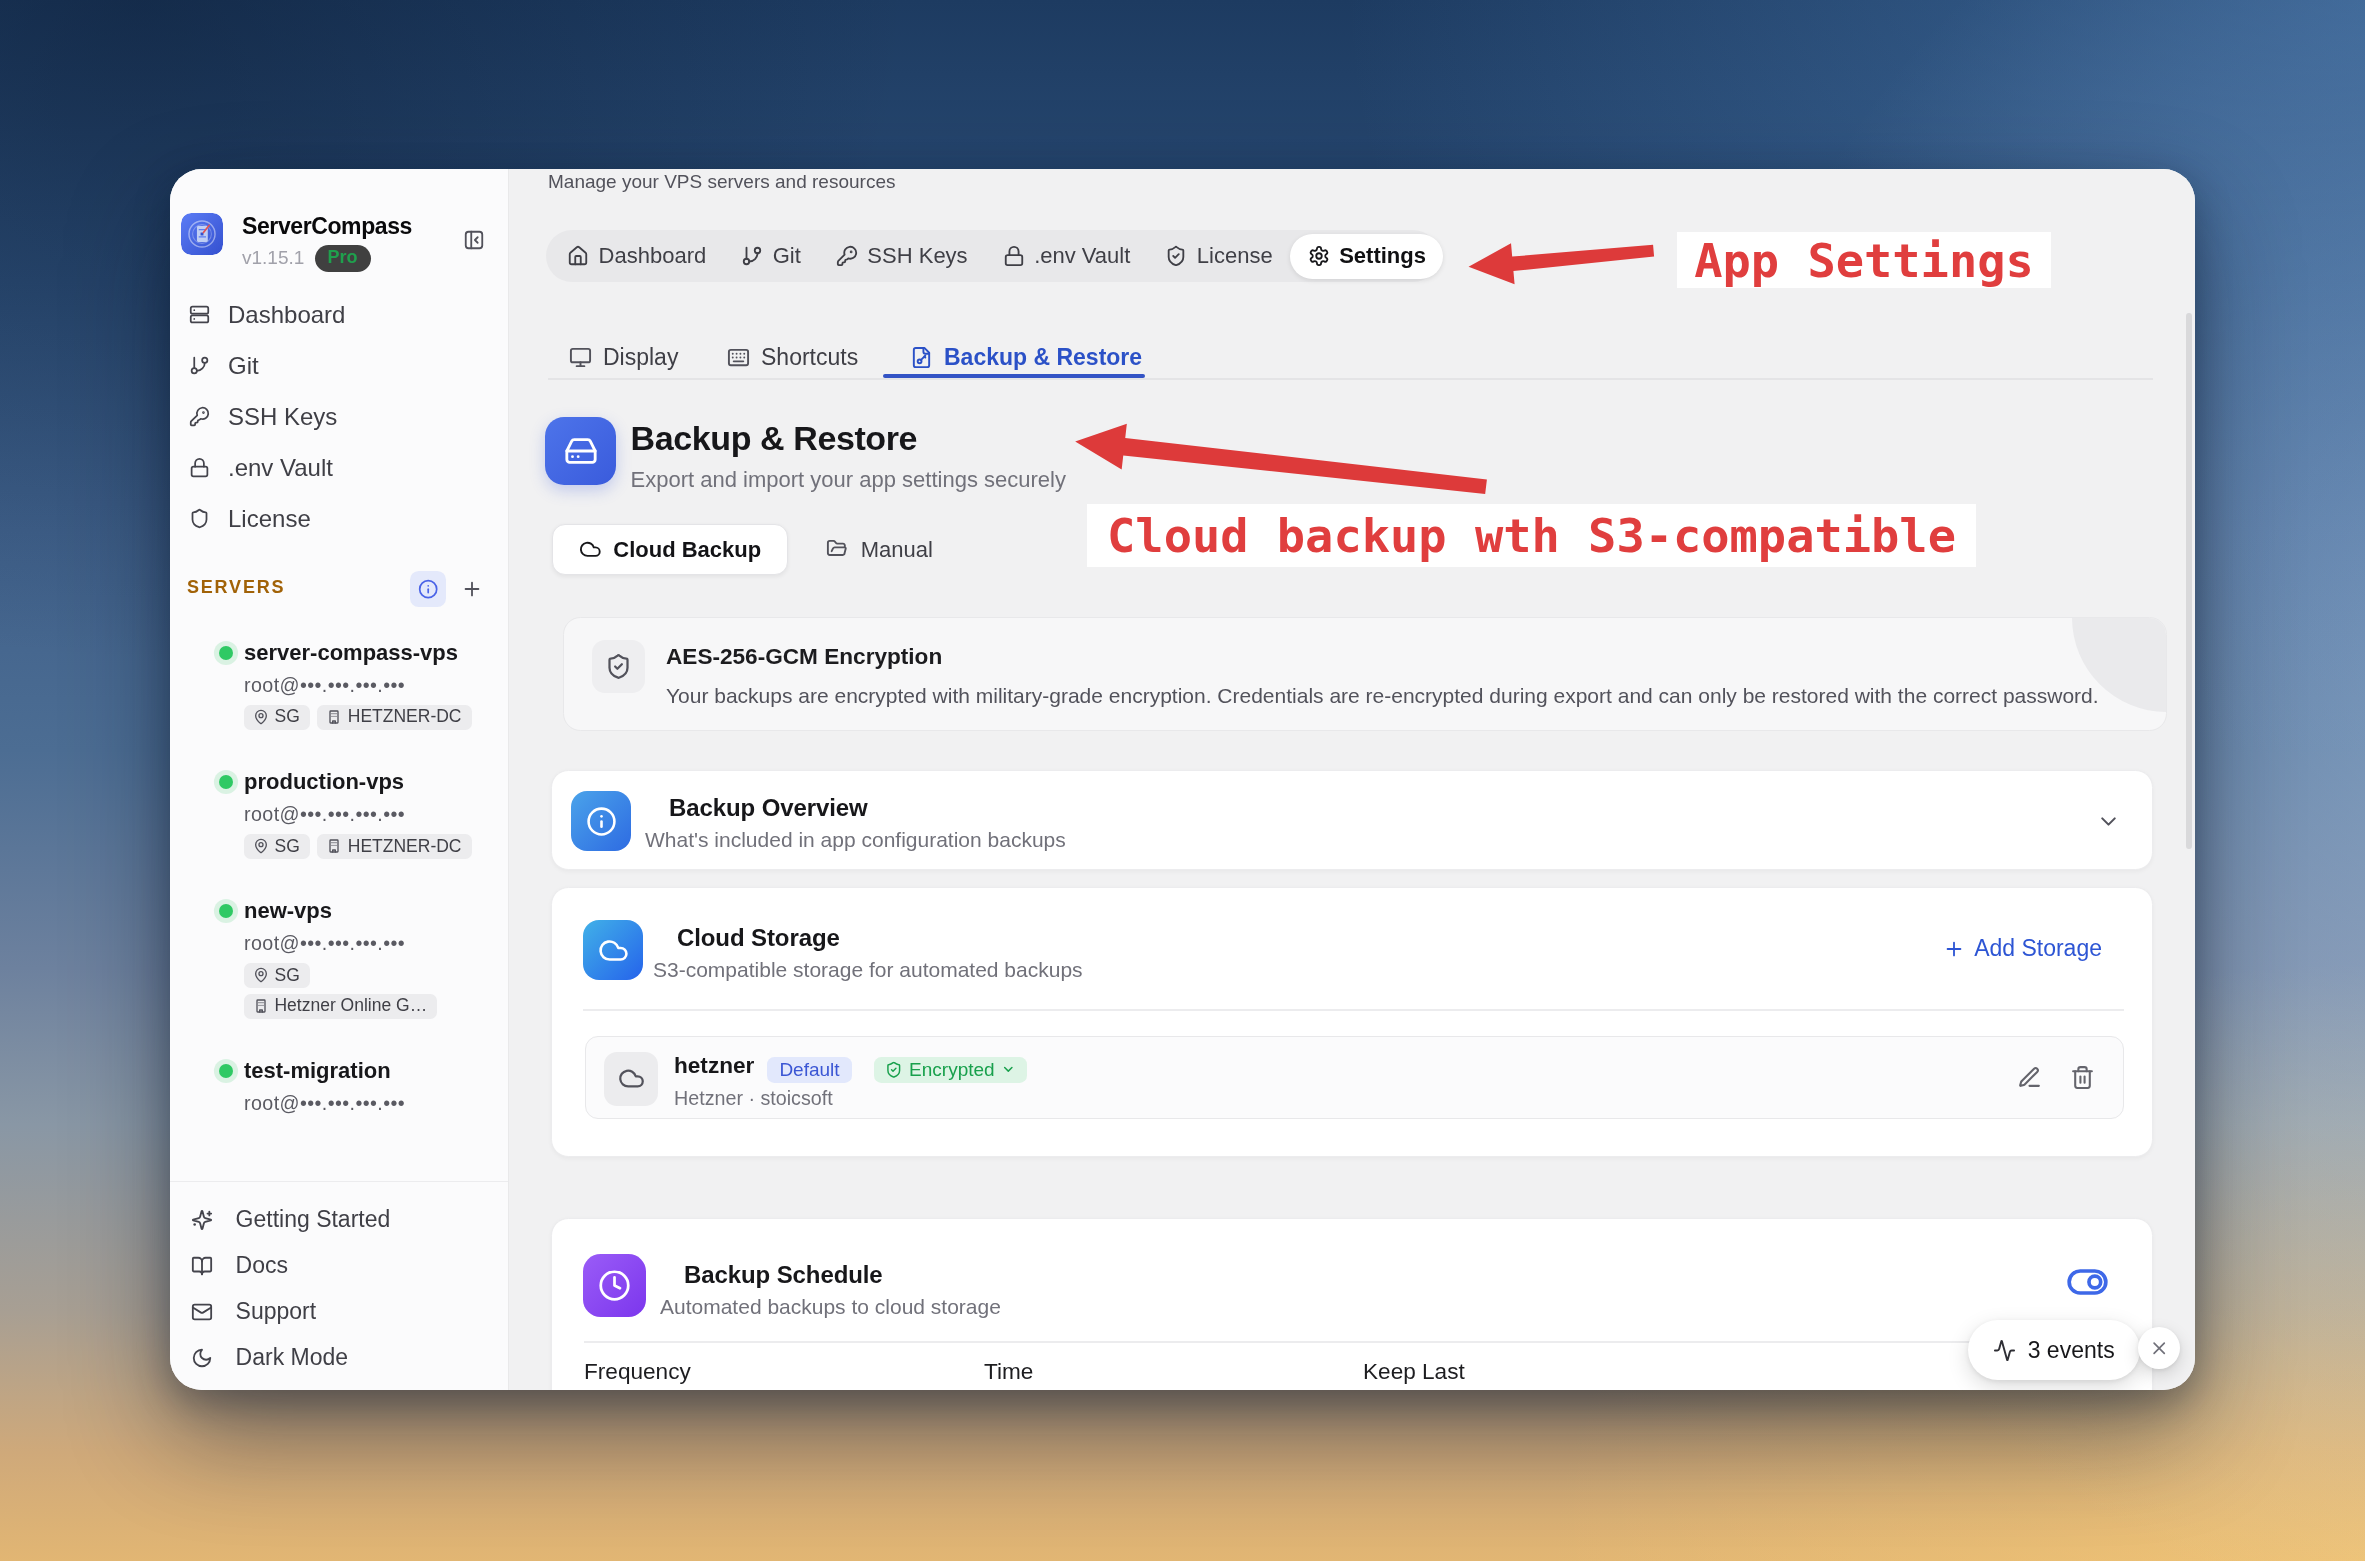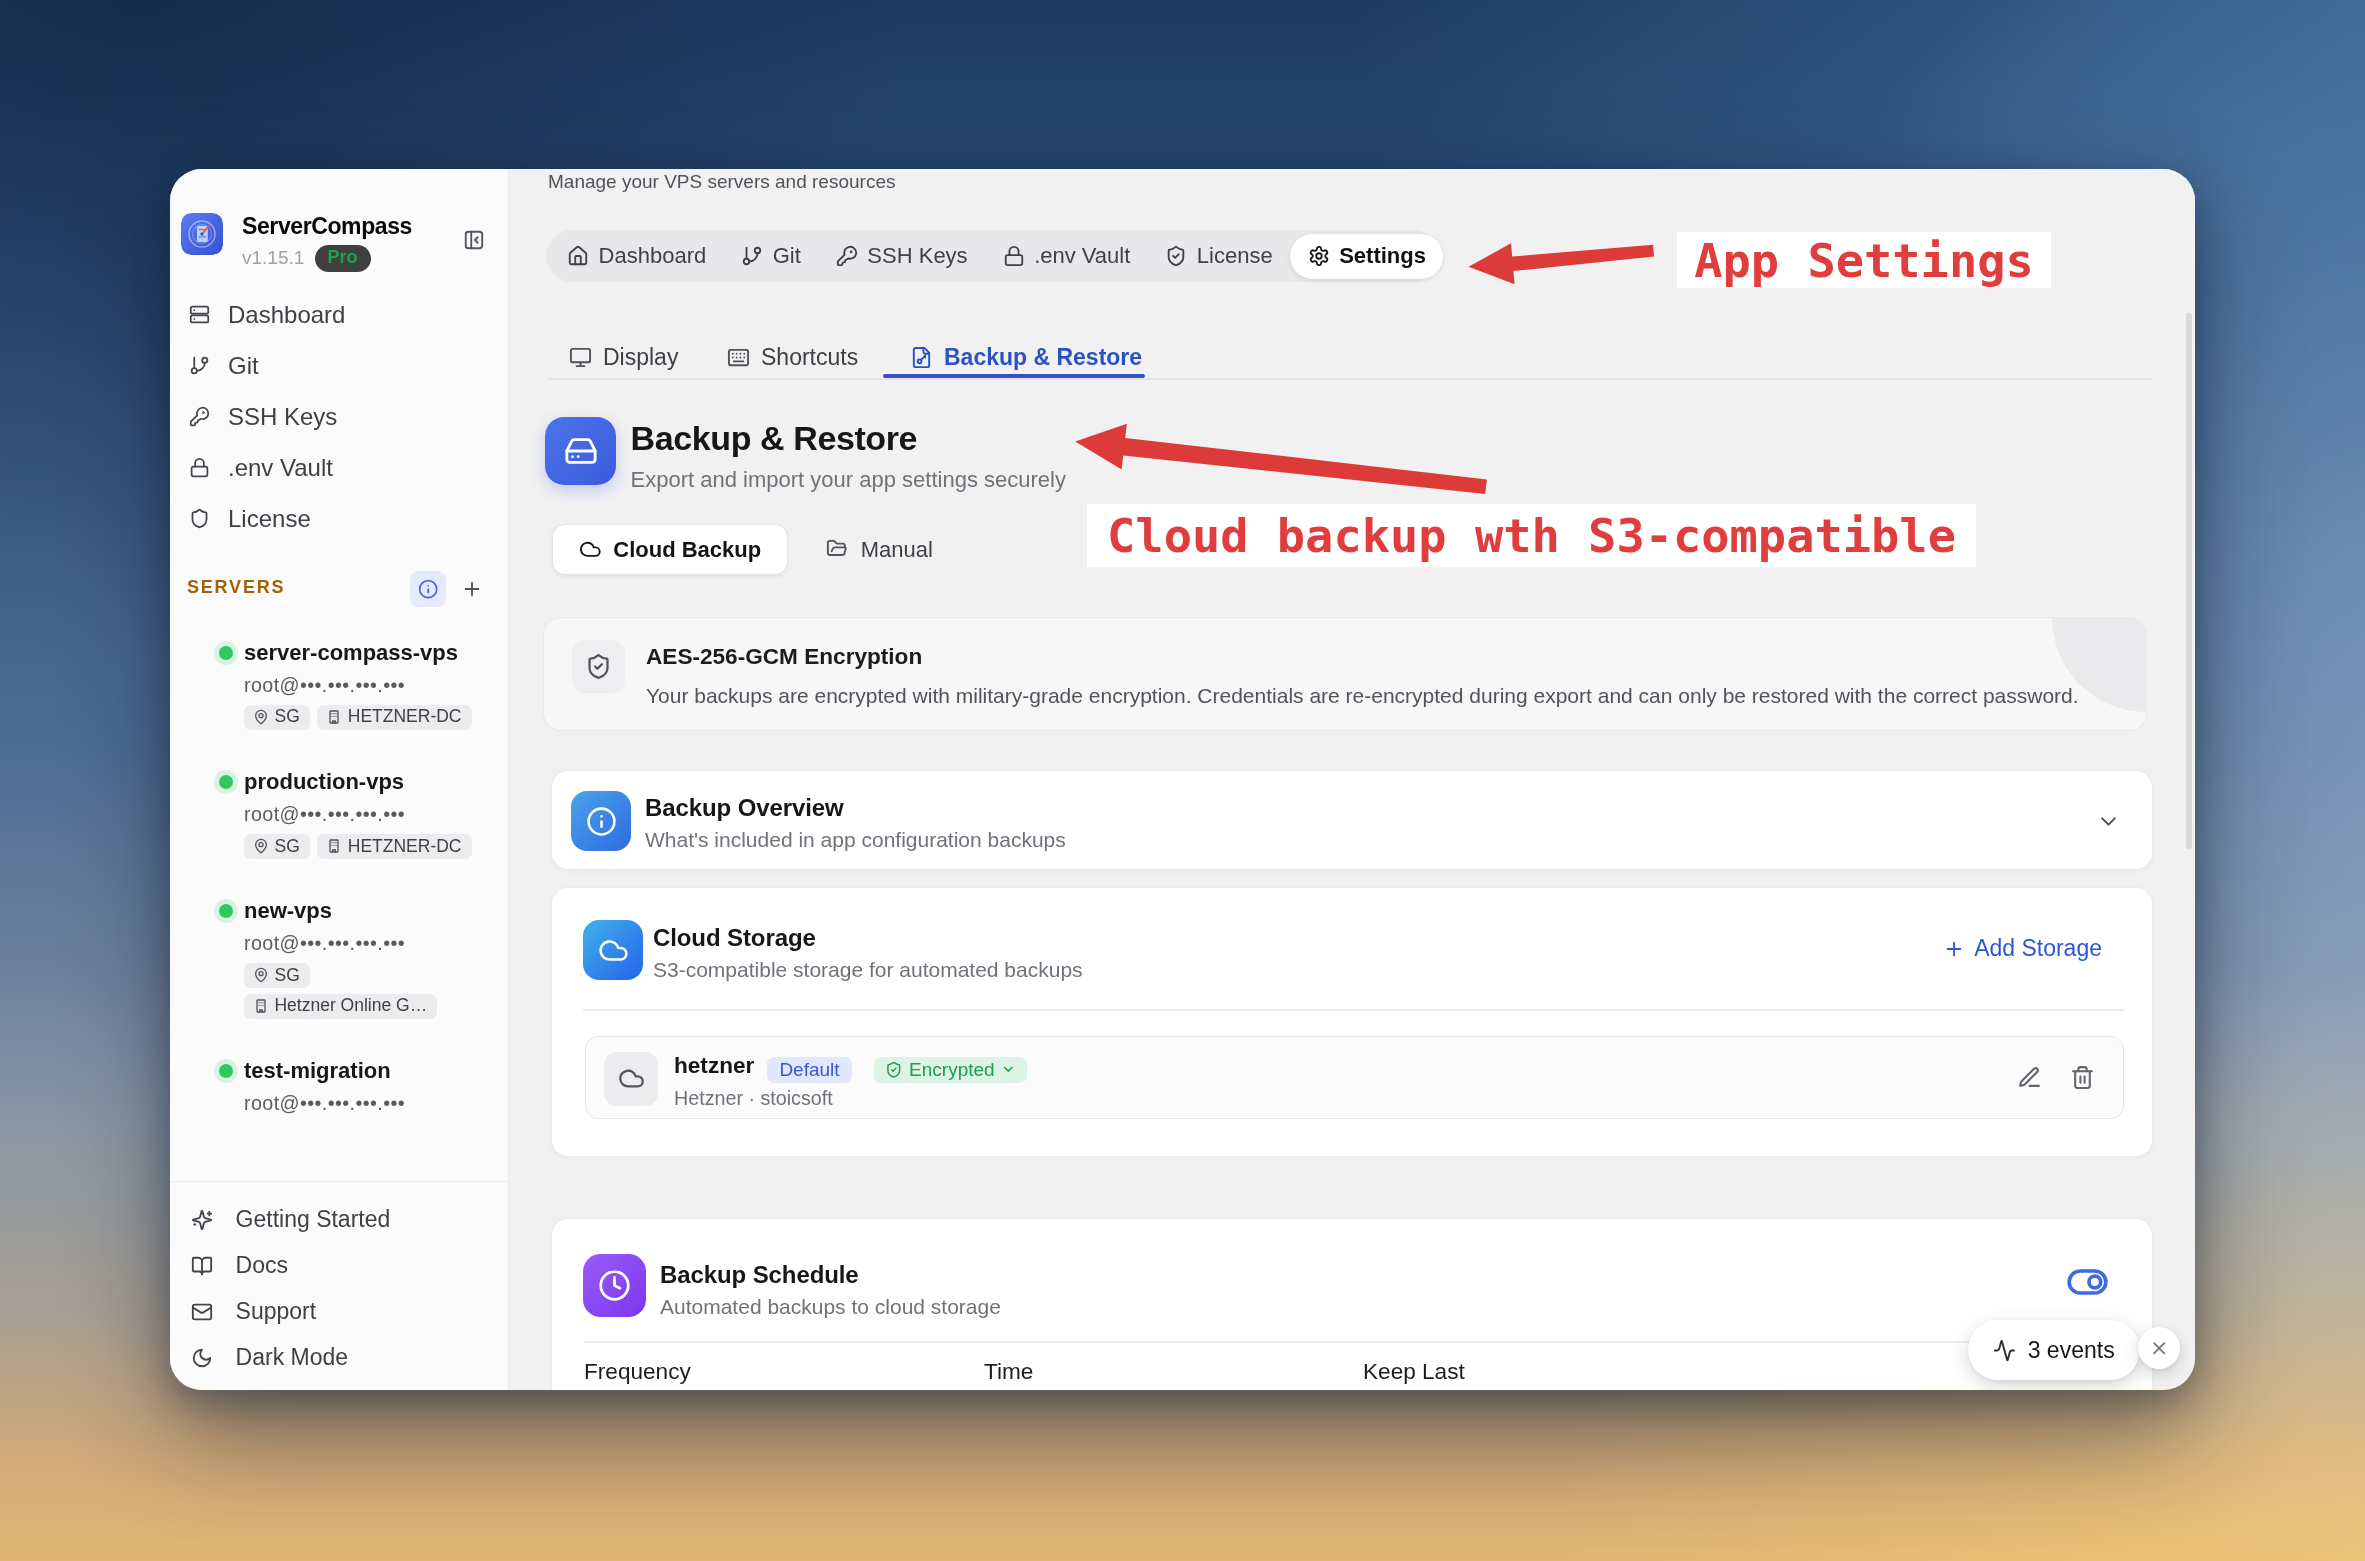--- a/index.html
+++ b/index.html
@@ -89,30 +89,30 @@
 
   .modes { position:absolute; left:43px; top:355px; height:51px; display:flex; align-items:center; }
   .mode-btn { display:flex; align-items:center; height:51px; padding:0 26px; border-radius:13px; }
   .mode-btn.active { background:#fff; border:1.5px solid #e4e4e7; box-shadow:0 1.5px 4.4px rgba(0,0,0,0.06); }
   .mode-btn .icon { width:22.6px; height:22.6px; color:#18181b; margin-right:11.7px; }
   .mode-btn .lbl { font-size:22px; font-weight:600; color:#131316; }
   .mode-btn.ghost { margin-left:31px; padding:0 7.3px; }
   .mode-btn.ghost .icon { color:#52525b; }
   .mode-btn.ghost .lbl { font-weight:500; color:#3f3f46; }
 
-  .aes-box { position:absolute; left:34px; top:448px; width:1604px; height:114px; border-radius:17.5px; background:#f7f7f8; border:1.5px solid #e8e8ea; overflow:hidden; }
+  .aes-box { position:absolute; left:54px; top:448px; width:1604px; height:114px; border-radius:17.5px; background:#f7f7f8; border:1.5px solid #e8e8ea; overflow:hidden; }
   .aes-deco { position:absolute; right:-95px; top:-95px; width:189px; height:189px; border-radius:50%; background:#eaeaec; transform:scale(1.0); }
   .aes-ic { position:absolute; left:28px; top:22px; width:53px; height:53px; border-radius:13px; background:#eeeef0; display:flex; align-items:center; justify-content:center; color:#52525b; }
   .aes-ic .icon { width:27px; height:27px; }
   .aes-title { position:absolute; left:102px; top:26px; font-size:22.6px; font-weight:600; color:#1c1c1f; }
   .aes-body { position:absolute; left:102px; top:66px; font-size:21px; color:#52525b; width:1471px; white-space:nowrap; }
 
   .card { position:absolute; left:42px; width:1602px; background:#fff; border-radius:17.5px; border:0.7px solid #ececee; box-shadow:0 1.5px 4.4px rgba(0,0,0,0.04); }
   .card-ic { position:absolute; width:60px; height:60px; border-radius:16px; display:flex; align-items:center; justify-content:center; color:#fff; }
-  .card-title { position:absolute; font-size:24px; font-weight:700; color:#17171a; letter-spacing:-0.1px; }
+  .card-title { position:absolute; font-size:24px; font-weight:700; color:#17171a; letter-spacing:-0.1px;margin-left:24px; }
   .card-sub { position:absolute; font-size:21px; color:#71717a; }
 
   .overview-card { top:601px; height:100px; }
   .overview-card .card-ic { left:19px; top:20.4px; background:linear-gradient(135deg,#4aa3ea,#2e6be2); }
   .overview-card .card-ic .icon { width:31px; height:31px; }
   .overview-card .card-title { left:93px; top:23px; }
   .overview-card .card-sub { left:93px; top:57px; }
   .chev-right { position:absolute; right:31px; top:38px; width:25px; height:25px; color:#52525b; }
 
   .storage-card { top:718px; height:270px; }

